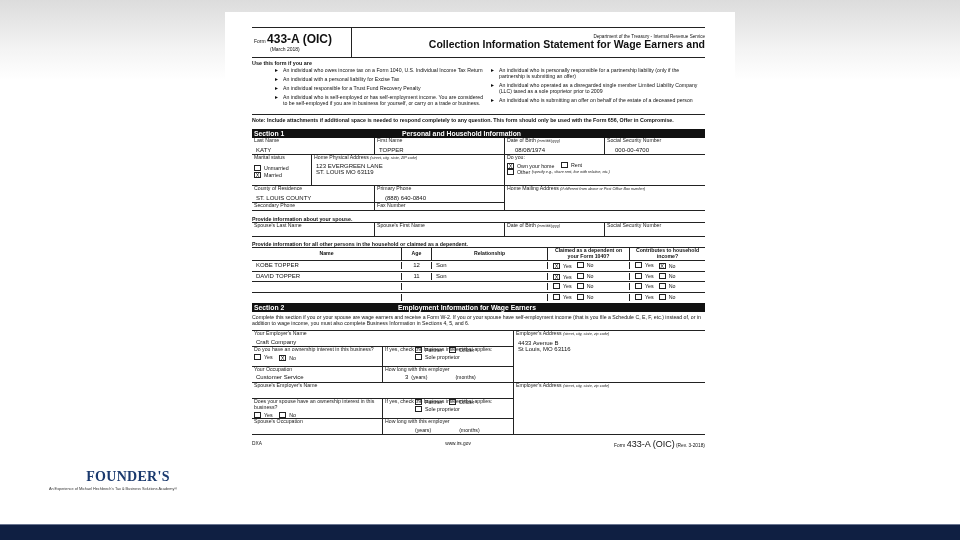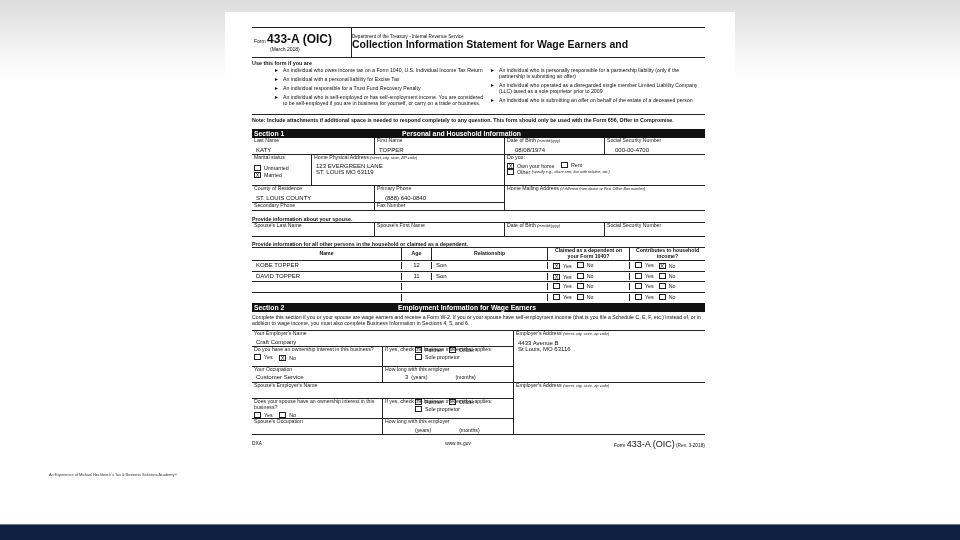--- a/index.html
+++ b/index.html
@@ -13,21 +13,21 @@
   .page {
     position: absolute; left: 225px; top: 12px; width: 510px; height: 512px;
     background: #fff;
   }
   .form { position: absolute; left: 27px; top: 15px; width: 453px; font-size: 5.4px; line-height: 1.15; }
   .hdr { display: flex; border-top: 0.8px solid #222; border-bottom: 0.8px solid #222; height: 31px; }
   .hdr-left { width: 100px; border-right: 0.8px solid #222; display: flex; flex-direction: column; justify-content: center; padding-left: 2px; }
   .hdr-left .fno { font-size: 5px; }
   .hdr-left .fno b { font-size: 12px; font-weight: bold; }
   .hdr-left .date { font-size: 5px; padding-left: 16px; }
-  .hdr-right { flex: 1; text-align: left; display: flex; flex-direction: column; justify-content: center; }
+  .hdr-right { flex: 1; text-align: right; display: flex; flex-direction: column; justify-content: center; }
   .hdr-right .dept { font-size: 4.6px; }
   .hdr-right .title { font-size: 10.5px; font-weight: bold; line-height: 1.1; }
   .use { margin-top: 2px; }
   .use-title { font-weight: bold; font-size: 5.4px; }
   .use-cols { display: flex; margin-top: 2px; }
   .use-col { font-size: 5.2px; }
   .use-col.l { width: 232px; padding-left: 22px; }
   .use-col.r { flex: 1; padding-left: 6px; }
   .bullet { display: flex; margin-bottom: 3px; }
   .bullet .arr { width: 9px; flex: none; font-size: 5px; }
@@ -422,16 +422,17 @@
 
     <div class="footer">
       <span>DXA</span>
       <span style="padding-left:40px;">www.irs.gov</span>
       <span class="fn"><span>Form</span> <b>433-A (OIC)</b> <span>(Rev. 3-2018)</span></span>
     </div>
   </div>
 </div>
 
 <div class="logo">
+  <div class="l1">FOUNDER'S</div>
   <div class="l3">An Experience of Michael Hechbrech's Tax &amp; Business Solutions Academy®</div>
 </div>
 
 <div class="navbar"></div>
 
 </body></html>

